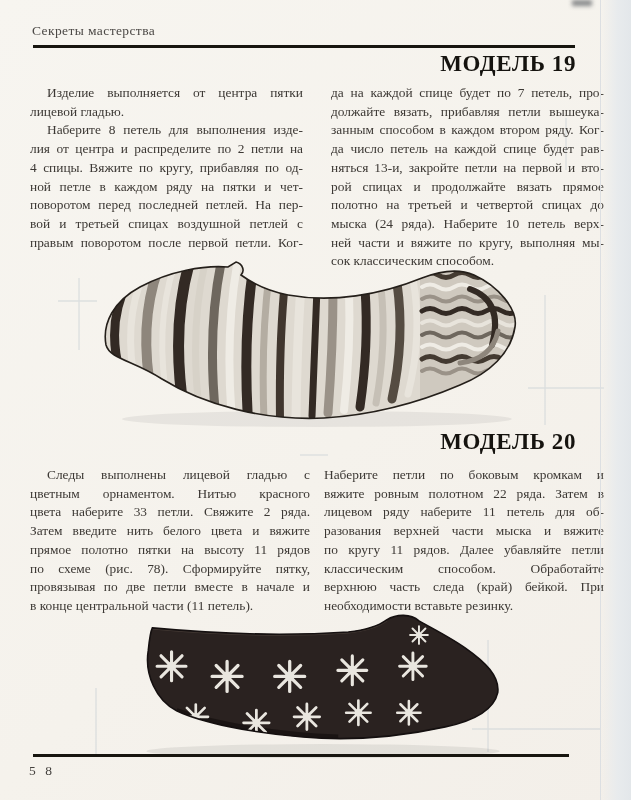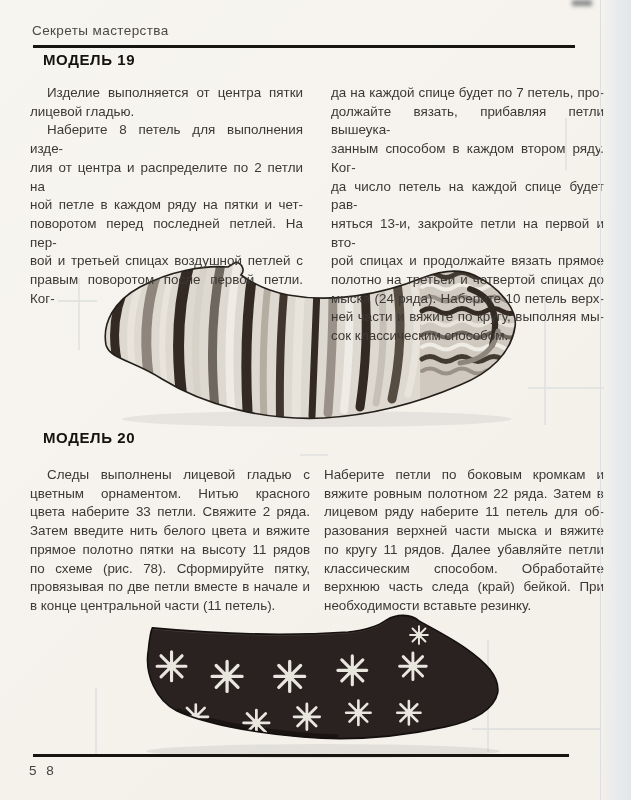--- a/index.html
+++ b/index.html
@@ -1,40 +1,40 @@
 <!DOCTYPE html>
 <html><head>
 <meta charset="utf-8">
 <style>
   html,body{margin:0;padding:0;background:#d9d9d9;}
   .page{
     position:relative;width:631px;height:800px;margin:0 auto;
     background:linear-gradient(135deg,#f7f5f0 0%,#f5f2ec 55%,#f3efe9 100%);
-    font-family:Liberation Sans, sans-serif;color:#3c3936;overflow:hidden;
+    font-family:Liberation Serif, serif;color:#3c3936;overflow:hidden;
   }
   .scan-edge-right{
     position:absolute;top:0;right:0;width:30px;height:800px;
     background:linear-gradient(to right, rgba(231,234,236,0) 0%, #e8ebed 55%, #e3e7ea 100%);
     border-left:1px solid #dcdfe2;z-index:3;
   }
   .scan-smudge{
     position:absolute;left:572px;top:0;width:20px;height:6px;background:#6d7073;
     filter:blur(2px);opacity:.8;z-index:4;
   }
   .bleed-marks{position:absolute;left:0;top:0;z-index:0;pointer-events:none;}
   .book-header{
     position:absolute;left:32px;top:23px;font-size:13.5px;color:#4b4845;
     letter-spacing:.4px;z-index:2;
   }
   .rule{position:absolute;left:33px;height:2.6px;background:#17150f;z-index:2;}
   .rule-top{top:45px;width:542px;}
   .rule-bottom{top:754px;width:536px;}
   .model-title{
-    position:absolute;left:43px;width:542px;text-align:left;
-    font-size:15px;font-weight:700;color:#15130f;letter-spacing:.6px;z-index:2;
+    position:absolute;left:34px;width:542px;text-align:right;
+    font-size:23px;font-weight:700;color:#15130f;letter-spacing:.6px;z-index:2;
   }
   .title-19{top:51px;}
   .title-20{top:429px;}
   .cols{position:absolute;left:30px;width:574px;display:flex;gap:14px;z-index:2;}
   .cols-19{top:84px;gap:28px;}
   .cols-20{top:466px;align-items:flex-end;}
   .col{width:280px;font-size:13.4px;line-height:18.7px;color:#3c3834;}
   .ln{text-align:justify;text-align-last:justify;}
   .ln-ind{text-indent:17px;}
   .ln-end{text-align-last:left;}
@@ -69,20 +69,21 @@
   <div class="rule rule-top"></div>
 
   <div class="model-title title-19">МОДЕЛЬ 19</div>
 
   <div class="cols cols-19">
     <div class="col">
       <div class="ln ln-ind">Изделие выполняется от центра пятки</div>
       <div class="ln ln-end">лицевой гладью.</div>
       <div class="ln ln-ind">Наберите 8 петель для выполнения изде-</div>
       <div class="ln">лия от центра и распределите по 2 петли на</div>
+      <div class="ln">4 спицы. Вяжите по кругу, прибавляя по од-</div>
       <div class="ln">ной петле в каждом ряду на пятки и чет-</div>
       <div class="ln">поворотом перед последней петлей. На пер-</div>
       <div class="ln">вой и третьей спицах воздушной петлей с</div>
       <div class="ln">правым поворотом после первой петли. Ког-</div>
     </div>
     <div class="col">
       <div class="ln">да на каждой спице будет по 7 петель, про-</div>
       <div class="ln">должайте вязать, прибавляя петли вышеука-</div>
       <div class="ln">занным способом в каждом втором ряду. Ког-</div>
       <div class="ln">да число петель на каждой спице будет рав-</div>

